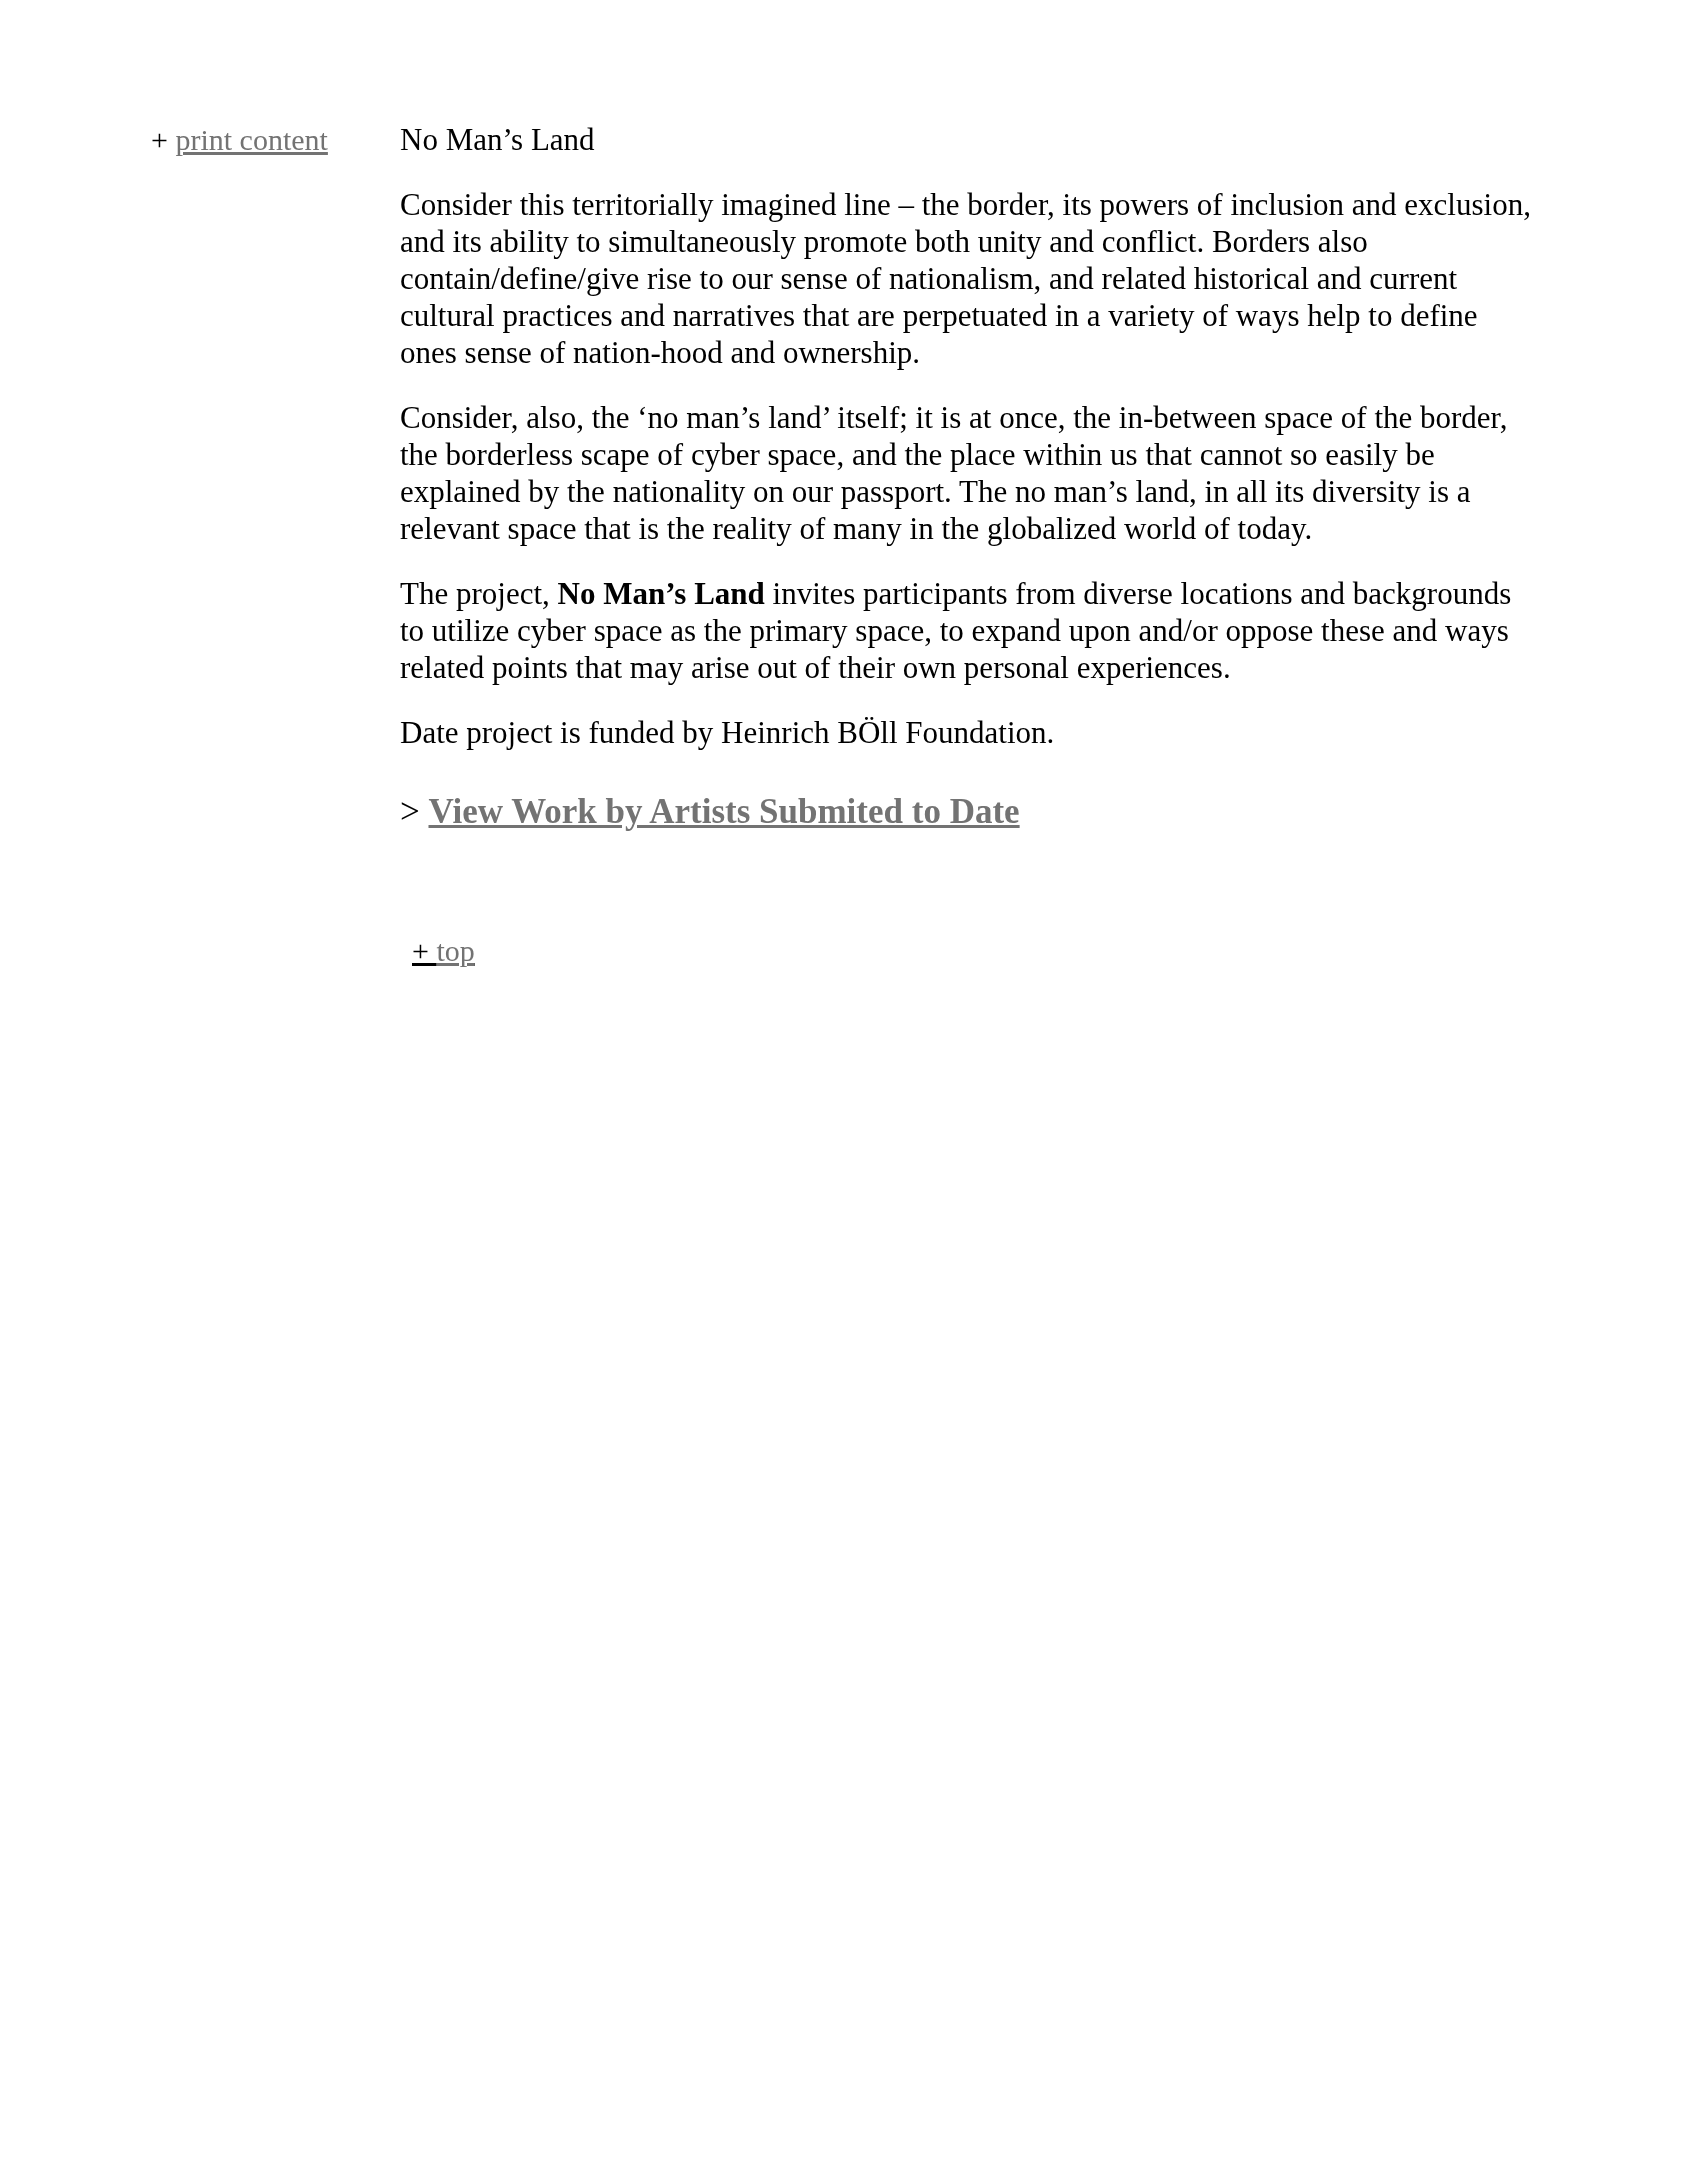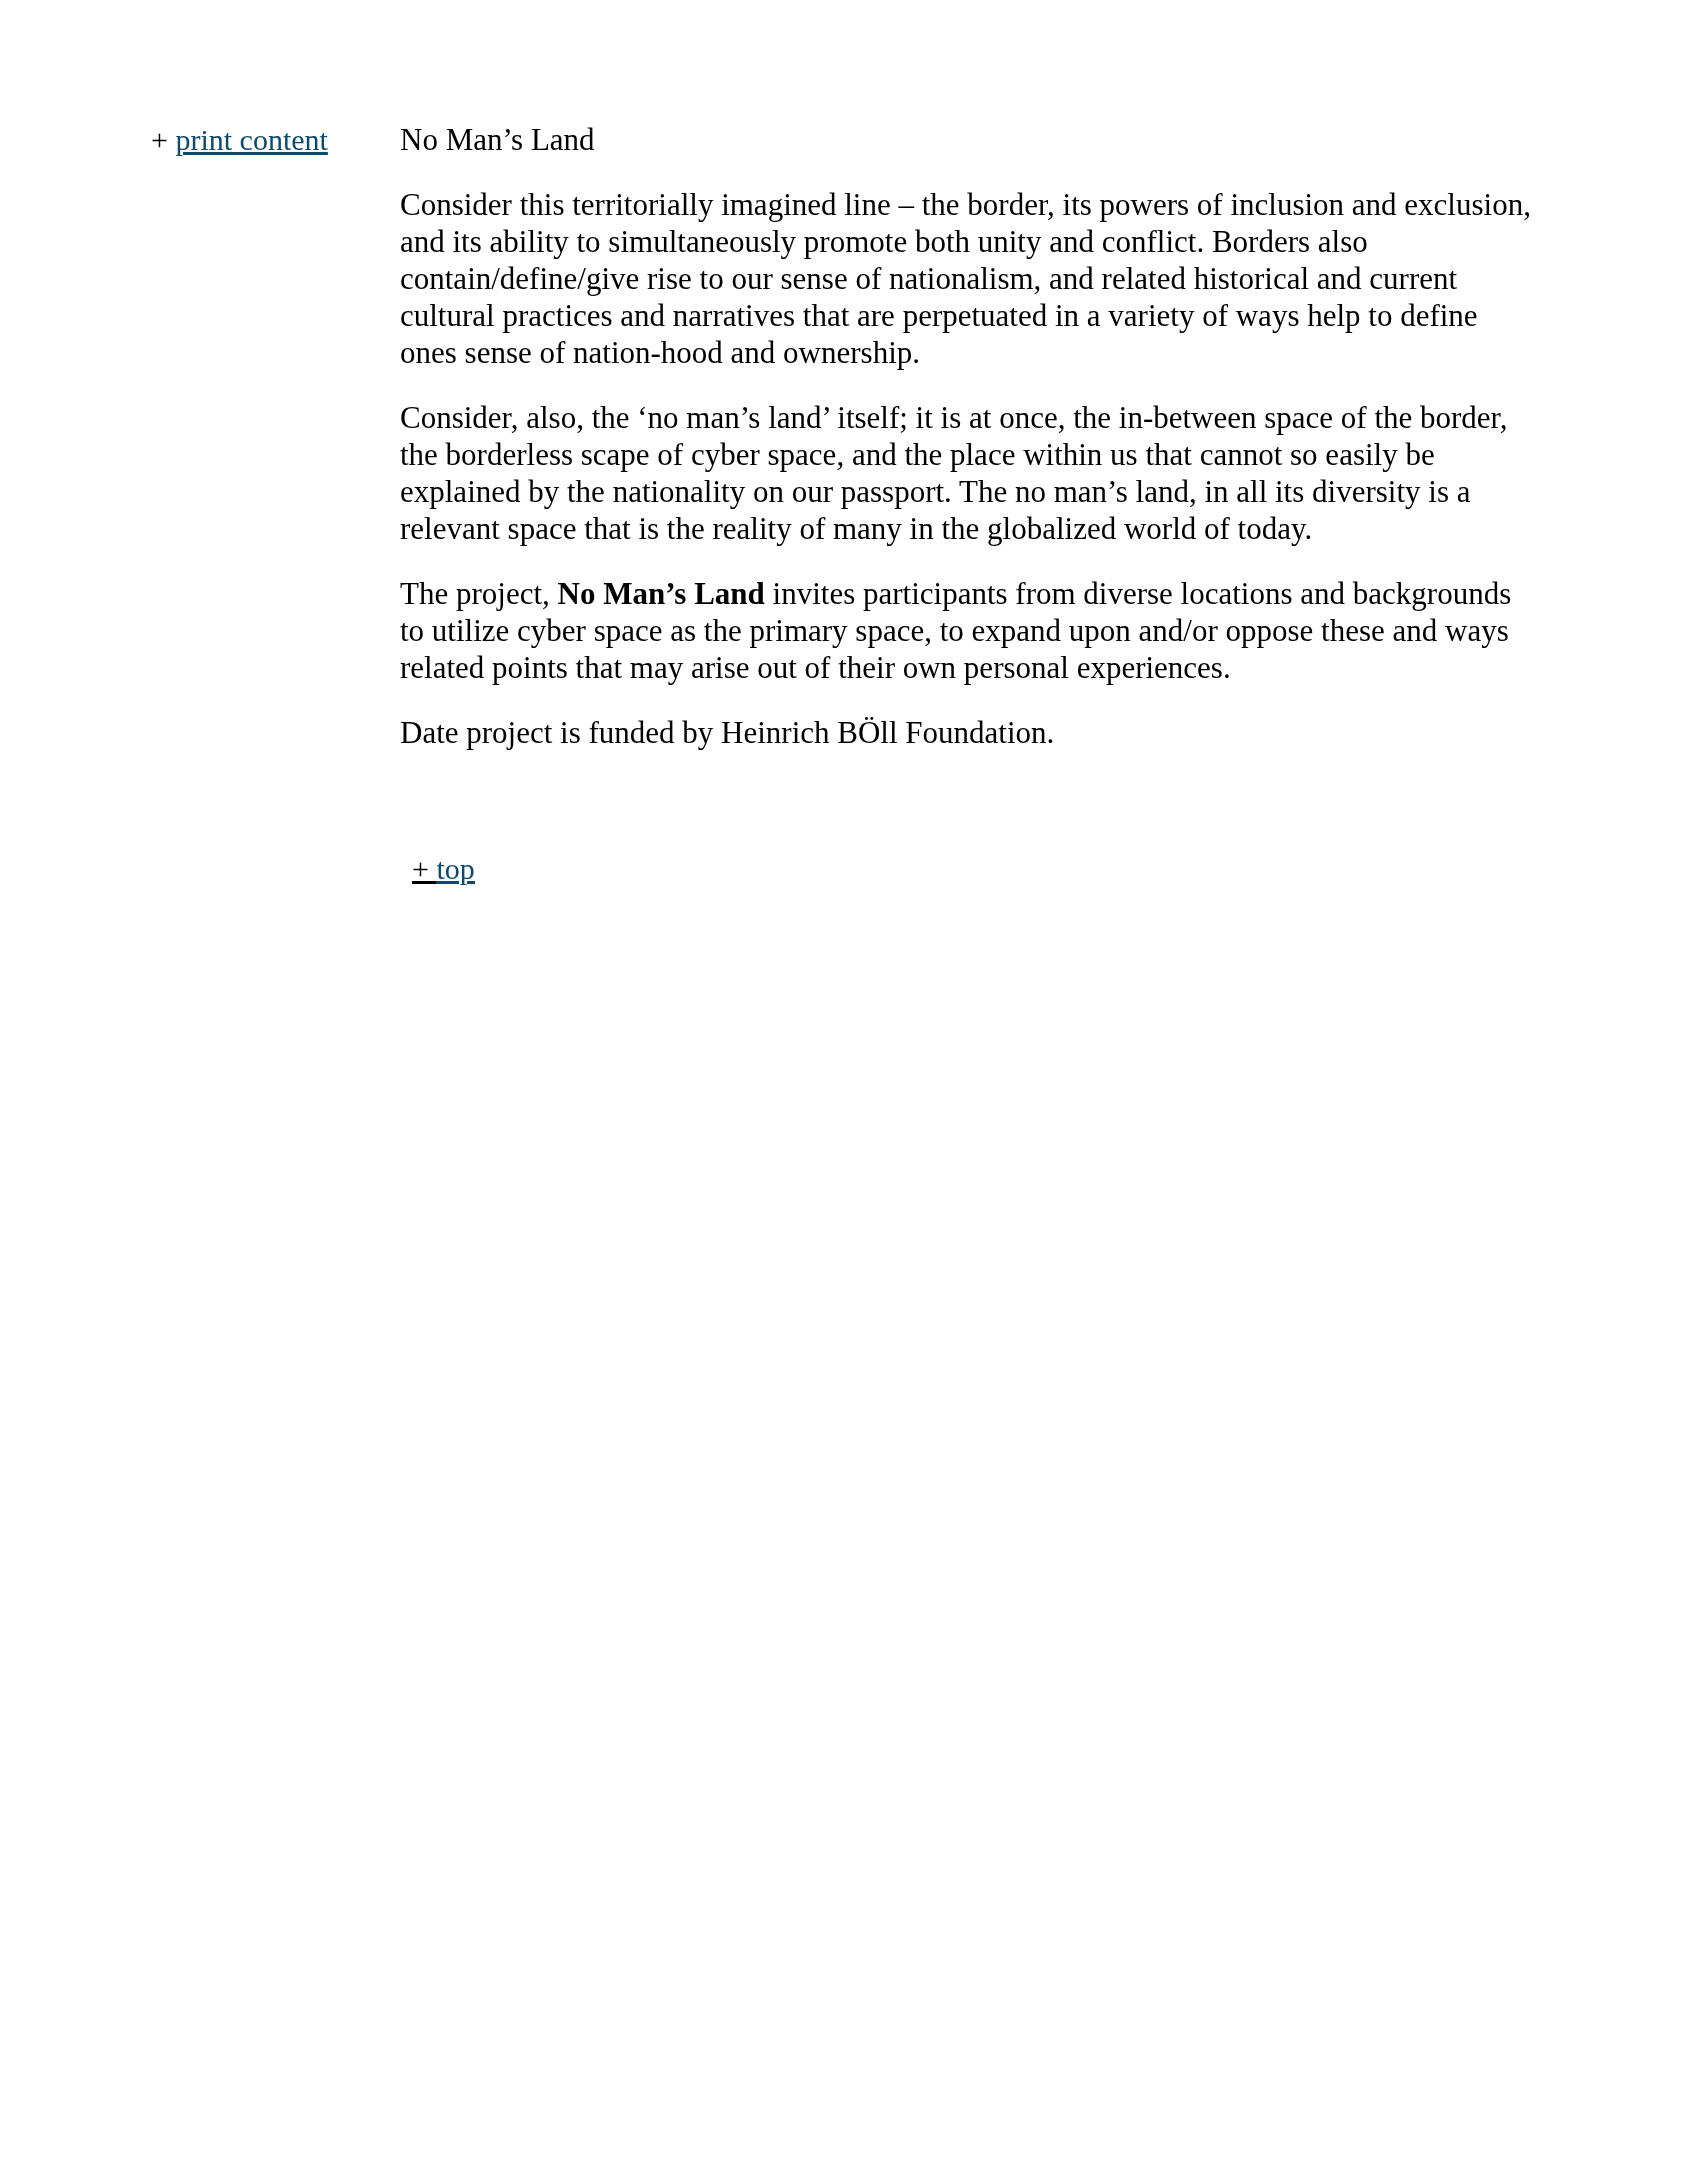--- a/index.html
+++ b/index.html
@@ -20,21 +20,21 @@
     line-height: 37px;
     white-space: nowrap;
   }
   .maincol {
     width: 1139px;
     font-size: 31px;
     line-height: 37px;
   }
   .title { margin: 0; }
   .maincol p.body-par { margin: 28px 0; }
-  a { color: #0c4a6e; text-decoration: underline; cursor: pointer; }
+  a { color: #737373; text-decoration: underline; cursor: pointer; }
   .plus { color: #000000; }
   b, .bold { font-weight: bold; }
   .linkrow {
     margin: 40px 0;
     font-size: 35px;
     line-height: 42px;
   }
   .arrow { color: #000000; font-weight: normal; }
   .biglink { font-weight: bold; }
   .toprow {
@@ -60,20 +60,23 @@
       <p class="title">No Man’s Land</p>
 
       <p class="body-par">Consider this territorially imagined line – the border, its powers of inclusion and exclusion, and its ability to simultaneously promote both unity and conflict. Borders also contain/define/give rise to our sense of nationalism, and related historical and current cultural practices and narratives that are perpetuated in a variety of ways help to define ones sense of nation-hood and ownership.</p>
 
       <p class="body-par">Consider, also, the ‘no man’s land’ itself; it is at once, the in-between space of the border, the borderless scape of cyber space, and the place within us that cannot so easily be explained by the nationality on our passport. The no man’s land, in all its diversity is a relevant space that is the reality of many in the globalized world of today.</p>
 
       <p class="body-par"><span>The project, </span><b>No Man’s Land</b><span> invites participants from diverse locations and backgrounds to utilize cyber space as the primary space, to expand upon and/or oppose these and ways related points that may arise out of their own personal experiences.</span></p>
 
       <p class="body-par">Date project is funded by Heinrich BÖll Foundation.</p>
 
+      <p class="linkrow">
+        <span class="arrow">&gt; </span><a href="#" class="biglink">View Work by Artists Submited to Date</a>
+      </p>
 
 
 
       <p class="toprow">
         <span class="plus">+ </span><a href="#">top</a>
       </p>
 
     </div>
   </div>
 </div>

